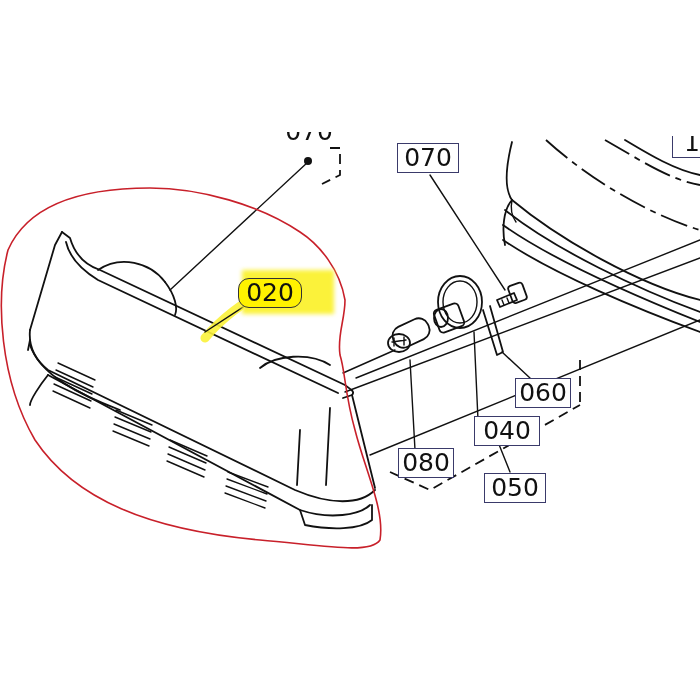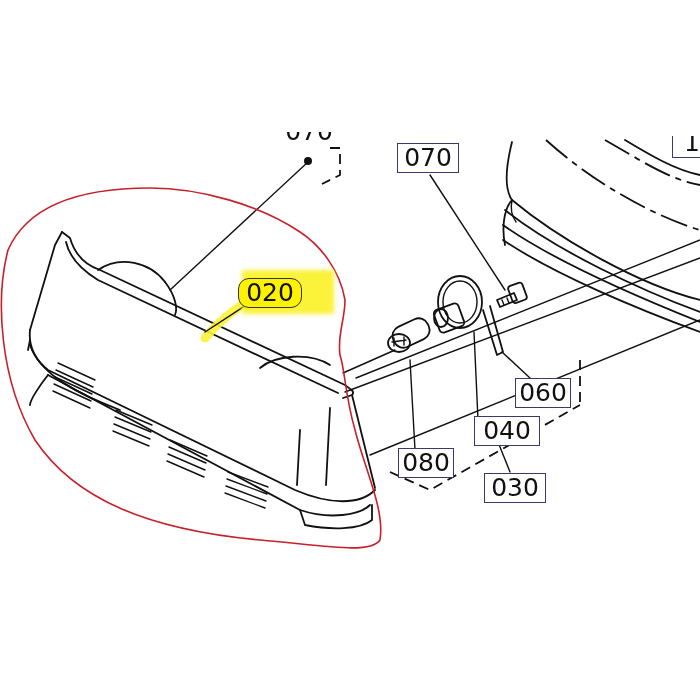--- a/index.html
+++ b/index.html
@@ -106,14 +106,14 @@
 </svg>
 
 <div class="hl-glow" style="left:242px;top:270px;width:92px;height:44px;"></div>
 
 <div class="part-label" style="left:283px;top:118px;width:52px;border:none;background:transparent;clip-path:inset(14px 0 0 0);">070</div>
 <div class="part-label" style="left:397px;top:143px;width:62px;">070</div>
 <div class="part-label hl" style="left:238px;top:278px;width:64px;border-radius:11px;">020</div>
 <div class="part-label" style="left:515px;top:378px;width:56px;">060</div>
 <div class="part-label" style="left:453px;top:416px;width:66px;margin-left:21px;">040</div>
 <div class="part-label" style="left:398px;top:448px;width:56px;">080</div>
-<div class="part-label" style="left:484px;top:473px;width:62px;">030</div>
+<div class="part-label" style="left:484px;top:473px;width:62px;">050</div>
 <div class="part-label" style="left:672px;top:128px;width:40px;clip-path:inset(8px 0 0 0);">1</div>
 
 </body></html>

